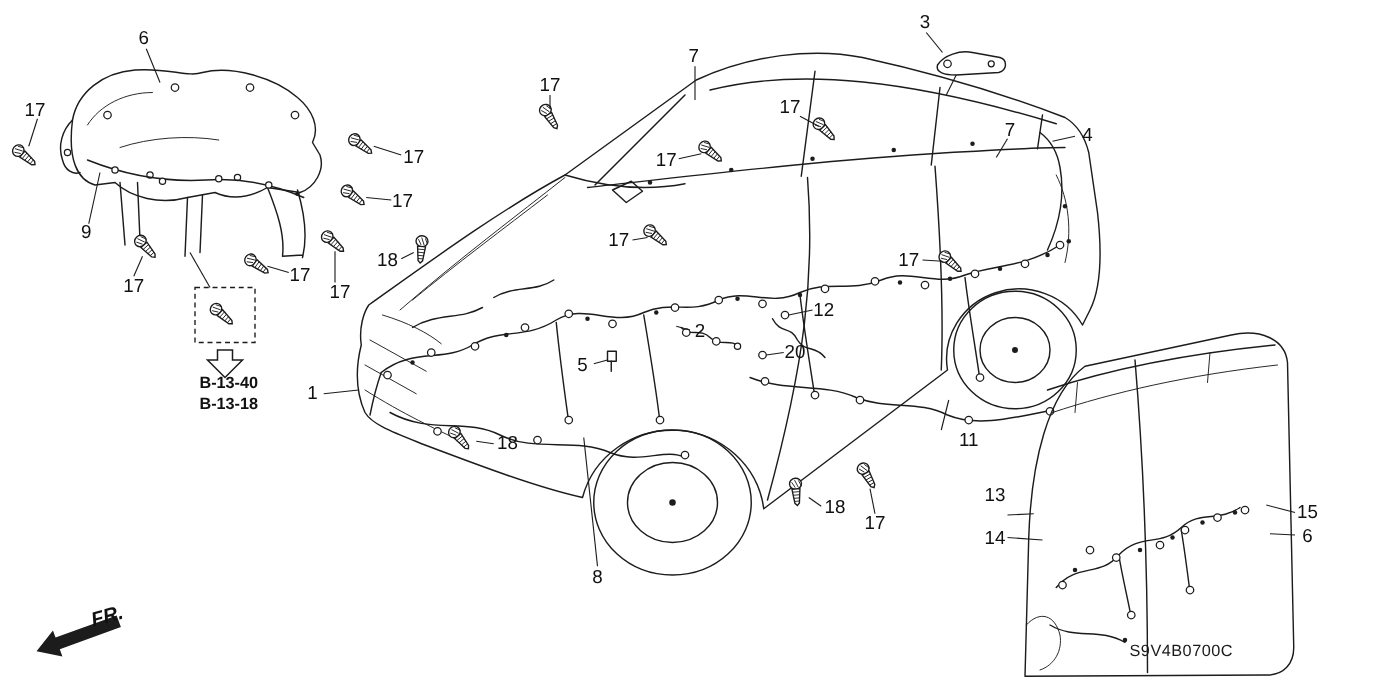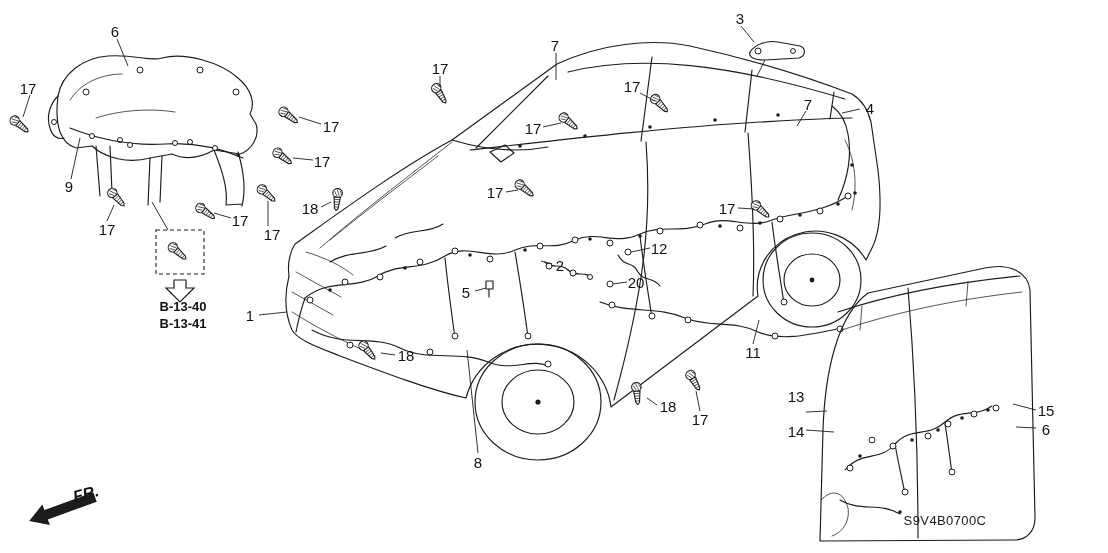--- a/index.html
+++ b/index.html
@@ -301,27 +301,27 @@
   <div class="callout" style="left:495px;top:192px">17</div>
   <div class="callout" style="left:727px;top:208px">17</div>
   <div class="callout" style="left:659px;top:248px">12</div>
   <div class="callout" style="left:560px;top:265px">2</div>
   <div class="callout" style="left:636px;top:282px">20</div>
   <div class="callout" style="left:466px;top:292px">5</div>
   <div class="callout" style="left:250px;top:315px">1</div>
   <div class="callout" style="left:406px;top:355px">18</div>
   <div class="callout" style="left:668px;top:406px">18</div>
   <div class="callout" style="left:700px;top:419px">17</div>
-  <div class="callout" style="left:753px;top:352px">11</div>
+  <div class="callout" style="left:775px;top:352px">11</div>
   <div class="callout" style="left:478px;top:462px">8</div>
   <div class="callout" style="left:796px;top:396px">13</div>
   <div class="callout" style="left:796px;top:431px">14</div>
   <div class="callout" style="left:1046px;top:410px">15</div>
   <div class="callout" style="left:1046px;top:429px">6</div>
 
   <div class="refline" style="left:183px;top:306px">B-13-40</div>
-  <div class="refline" style="left:183px;top:323px">B-13-41</div>
+  <div class="refline" style="left:183px;top:323px">B-13-18</div>
 
   <div class="frlabel" style="left:86px;top:494px">FR.</div>
 
   <div class="partcode" style="left:945px;top:520px">S9V4B0700C</div>
 
 </div>
 
 </body></html>

